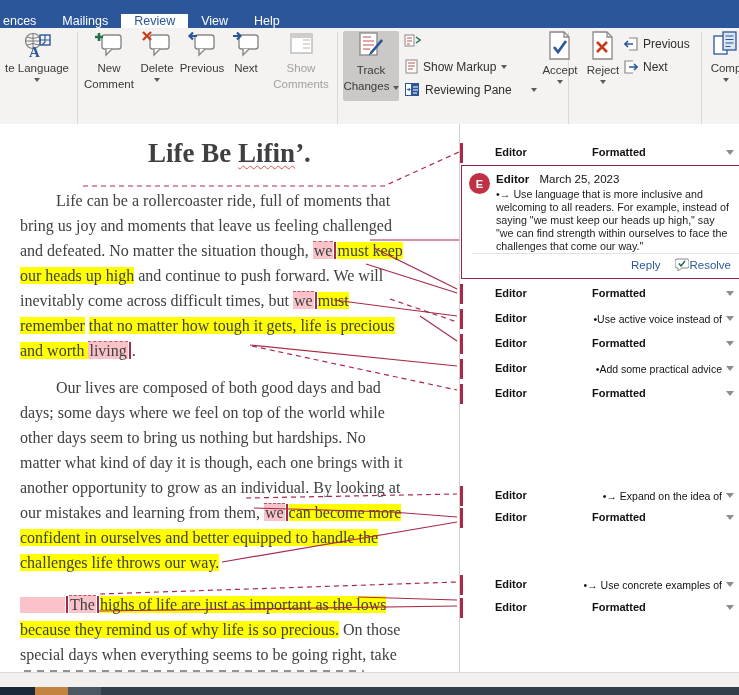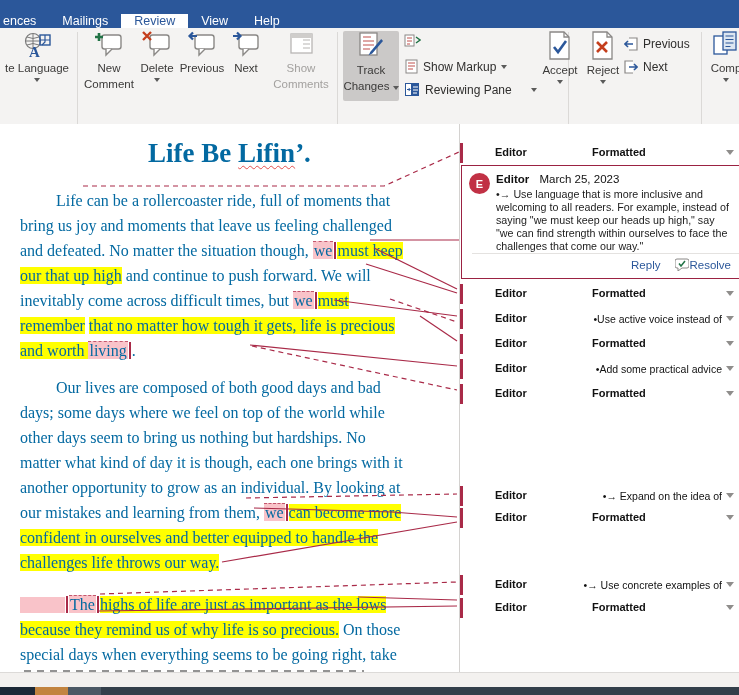--- a/index.html
+++ b/index.html
@@ -22,21 +22,21 @@
   .bigbtn .lbl{margin-top:2px;}
   .car{width:0;height:0;border-left:3.5px solid transparent;border-right:3.5px solid transparent;border-top:4px solid #5a5a5a;display:inline-block;}
   .car.mt{margin-top:3px;}
   .disabled{color:#a3a19f;}
   .toggled{background:#cbc9c8;border-radius:2px;}
   .combo{position:absolute;left:424px;top:4px;width:108px;height:21px;background:#fff;border:1px solid #adadad;display:flex;align-items:center;font-size:12px;color:#1b1b1b;padding-left:6px;box-sizing:border-box;}
   .combo .car{position:absolute;right:6px;}
   .rowbtn{position:absolute;display:flex;align-items:center;gap:5px;font-size:12px;color:#2f2e2d;}
 
   
-  .page{position:absolute;top:124px;left:0;width:459px;height:548px;background:#fff;font-family:"Liberation Serif","DejaVu Serif",serif;color:#0369a1;}
+  .page{position:absolute;top:124px;left:0;width:459px;height:548px;background:#fff;font-family:"Liberation Serif","DejaVu Serif",serif;color:#404040;}
   .doc-title{position:absolute;top:14px;left:0;width:100%;text-align:center;font-size:27px;font-weight:bold;white-space:pre;}
   .wavy{text-decoration:underline;text-decoration-style:wavy;text-decoration-color:#e4504e;text-decoration-thickness:1px;text-underline-offset:3px;}
   .dline{position:absolute;font-size:16px;line-height:21px;white-space:pre;}
   .hl{background:#ffff00;}
   .ins{background:#f9c3c9;border-top:1px dashed #c2566d;padding:0 1px;}
   .pad{display:inline-block;width:45px;height:16px;background:#f9c3c9;vertical-align:-3px;}
   .bar{display:inline-block;width:2px;height:17px;background:#a92a48;vertical-align:-3px;margin:0 1px;}
   .smudge{position:absolute;left:24px;top:546px;width:340px;height:4px;opacity:.55;
           background:repeating-linear-gradient(90deg,#3a3a3a 0 7px,transparent 7px 13px);}
   .vsep{position:absolute;top:124px;left:459px;width:1px;height:548px;background:#d4d2d0;}
@@ -234,21 +234,21 @@
     </div>
     <div class="group-label" style="left:703px;width:36px;">Comp</div>
   </div>
 
   <div class="page">
     <div class="doc-title"><span>Life Be </span><span class="wavy">Lifin</span><span>’.</span></div>
     <div id="doc-lines">
         <div class="dline" style="top: 66px; left: 56px;"><span>Life can be a rollercoaster ride, full of moments that</span></div>
         <div class="dline" style="top: 91px; left: 20px;"><span>bring us joy and moments that leave us feeling challenged</span></div>
         <div class="dline" style="top: 116px; left: 20px;"><span>and defeated. No matter the situation though, </span><span class="ins">we</span><span class="bar"></span><span class="hl">must keep</span></div>
-        <div class="dline" style="top: 141px; left: 20px;"><span class="hl">our that up high</span><span> and continue to push forward. We will</span></div>
+        <div class="dline" style="top: 141px; left: 20px;"><span class="hl">our heads up high</span><span> and continue to push forward. We will</span></div>
         <div class="dline" style="top: 166px; left: 20px;"><span>inevitably come across difficult times, but </span><span class="ins">we</span><span class="bar"></span><span class="hl">must</span></div>
         <div class="dline" style="top: 191px; left: 20px;"><span class="hl">remember</span><span> </span><span class="hl">that no matter how tough it gets, life is precious</span></div>
         <div class="dline" style="top: 216px; left: 20px;"><span class="hl">and worth </span><span class="ins">living</span><span class="bar"></span><span>.</span></div>
         <div class="dline" style="top: 253px; left: 56px;"><span>Our lives are composed of both good days and bad</span></div>
         <div class="dline" style="top: 278px; left: 20px;"><span>days; some days where we feel on top of the world while</span></div>
         <div class="dline" style="top: 303px; left: 20px;"><span>other days seem to bring us nothing but hardships. No</span></div>
         <div class="dline" style="top: 328px; left: 20px;"><span>matter what kind of day it is though, each one brings with it</span></div>
         <div class="dline" style="top: 353px; left: 20px;"><span>another opportunity to grow as an individual. By looking at</span></div>
         <div class="dline" style="top: 378px; left: 20px;"><span>our mistakes and learning from them, </span><span class="ins">we</span><span class="bar"></span><span class="hl">can become more</span></div>
         <div class="dline" style="top: 403px; left: 20px;"><span class="hl">confident in ourselves and better equipped to handle the</span></div>

